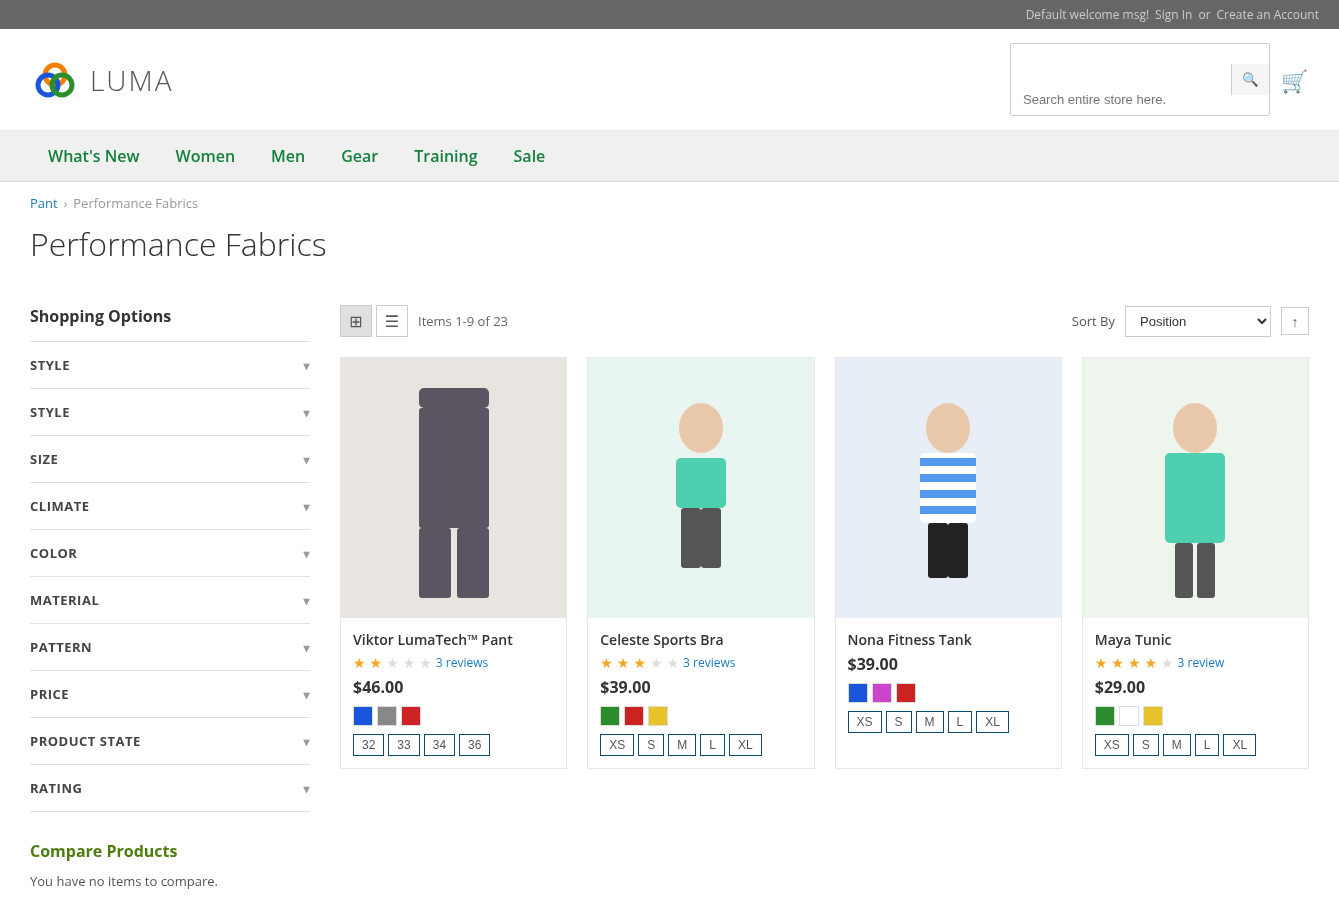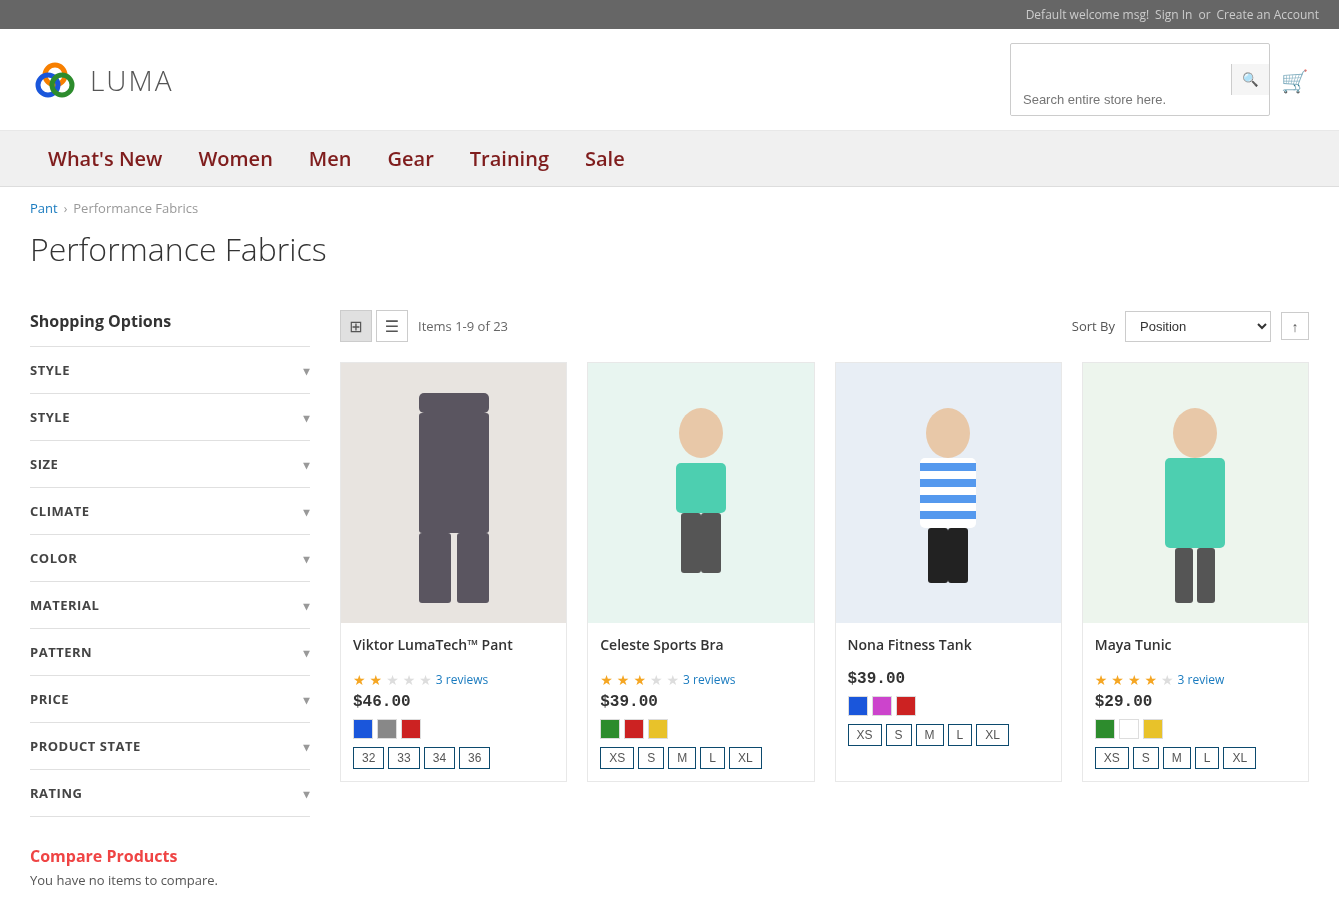--- a/index.html
+++ b/index.html
@@ -59,22 +59,22 @@
     .nav {
       background: #f0f0f0;
       display: flex;
       padding: 0 30px;
       border-bottom: 1px solid #ddd;
     }
     .nav a {
       display: block;
       padding: 14px 18px;
       text-decoration: none;
-      color: #7f1d1d;
-      font-size: 20px;
+      color: #15803d;
+      font-size: 16px;
       font-weight: 600;
       transition: background 0.2s;
     }
 
     
     .main {
       display: flex;
       padding: 20px 30px;
       gap: 30px;
       max-width: 1339px;
@@ -110,21 +110,21 @@
       padding: 14px 0;
       cursor: pointer;
       font-size: 13px;
       font-weight: 700;
       letter-spacing: 0.5px;
       color: #444;
     }
     .chevron { font-size: 12px; color: #999; }
 
     .compare-section { margin-top: 28px; }
-    .compare-title { font-size: 16px; font-weight: 700; color: #ef4444; margin-bottom: 4px; }
+    .compare-title { font-size: 16px; font-weight: 700; color: #4d7c0f; margin-bottom: 10px; }
     .compare-text { font-size: 13px; color: #555; }
 
     
     .content { flex: 1; }
 
     
     .toolbar {
       display: flex;
       align-items: center;
       justify-content: space-between;
@@ -190,27 +190,27 @@
       display: flex;
       align-items: center;
       justify-content: center;
       overflow: hidden;
     }
     .product-info { padding: 12px; }
     .product-name {
       font-size: 14px;
       font-weight: 600;
       color: #333;
-      margin-bottom: 16px;
+      margin-bottom: 4px;
     }
     .stars { display: flex; align-items: center; gap: 4px; margin-bottom: 4px; }
     .star { color: #f5a623; font-size: 14px; }
     .star.empty { color: #ddd; }
     .review-count { font-size: 12px; color: #1a7bbf; }
-    .product-price { font-size: 16px; font-weight: 700; color: #333; margin-bottom: 8px; font-family: Liberation Mono, monospace; }
+    .product-price { font-size: 16px; font-weight: 700; color: #333; margin-bottom: 8px; }
     .color-swatches { display: flex; gap: 4px; margin-bottom: 8px; }
     .color-swatch {
       width: 20px;
       height: 20px;
       border: 1px solid #ddd;
       cursor: pointer;
     }
     .size-swatches { display: flex; gap: 4px; flex-wrap: wrap; }
     .size-swatch {
       border: 1px solid #0c4a6e;

